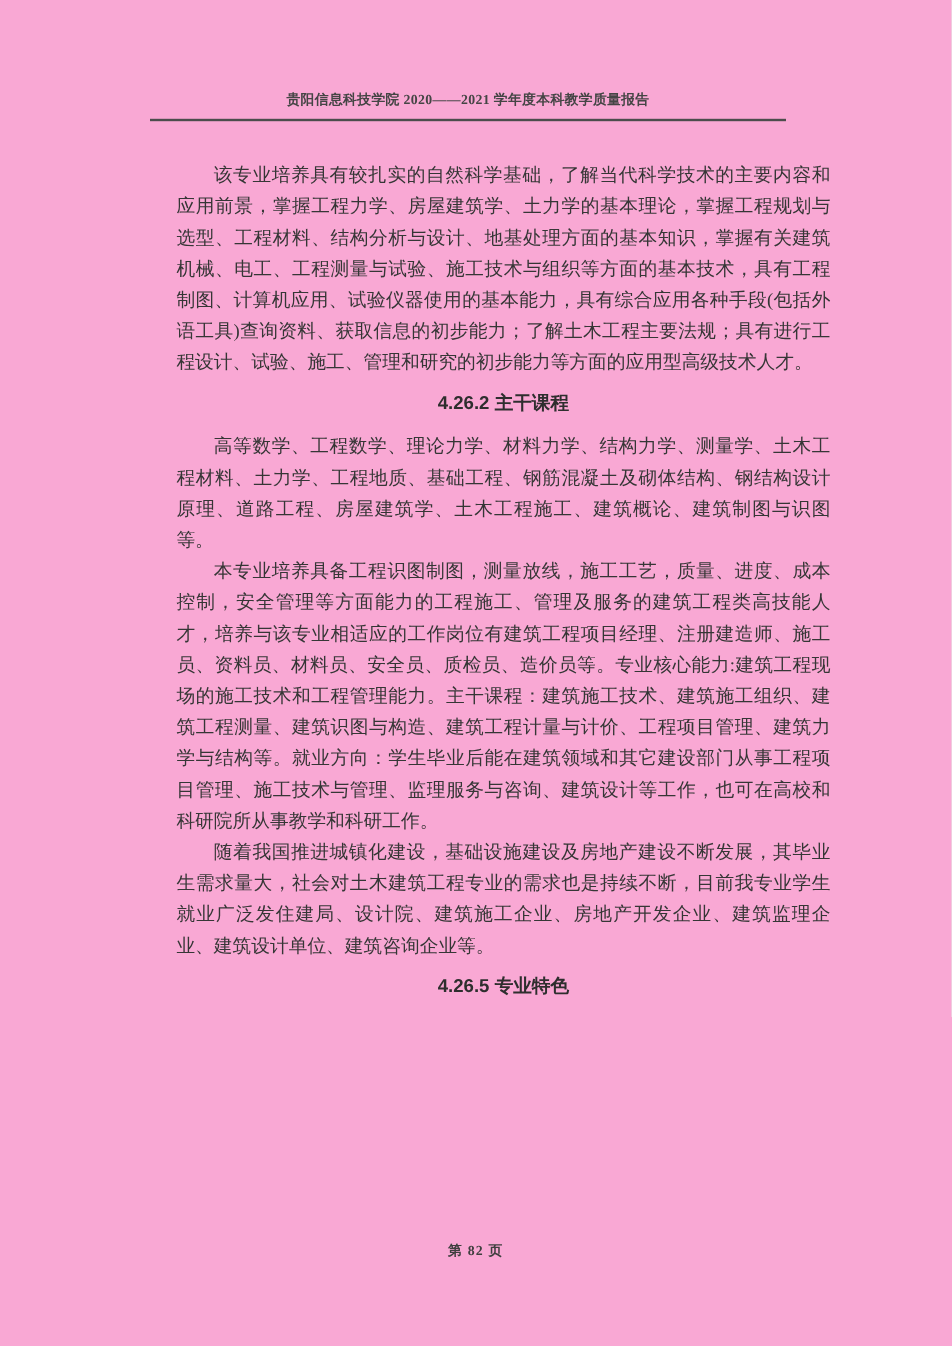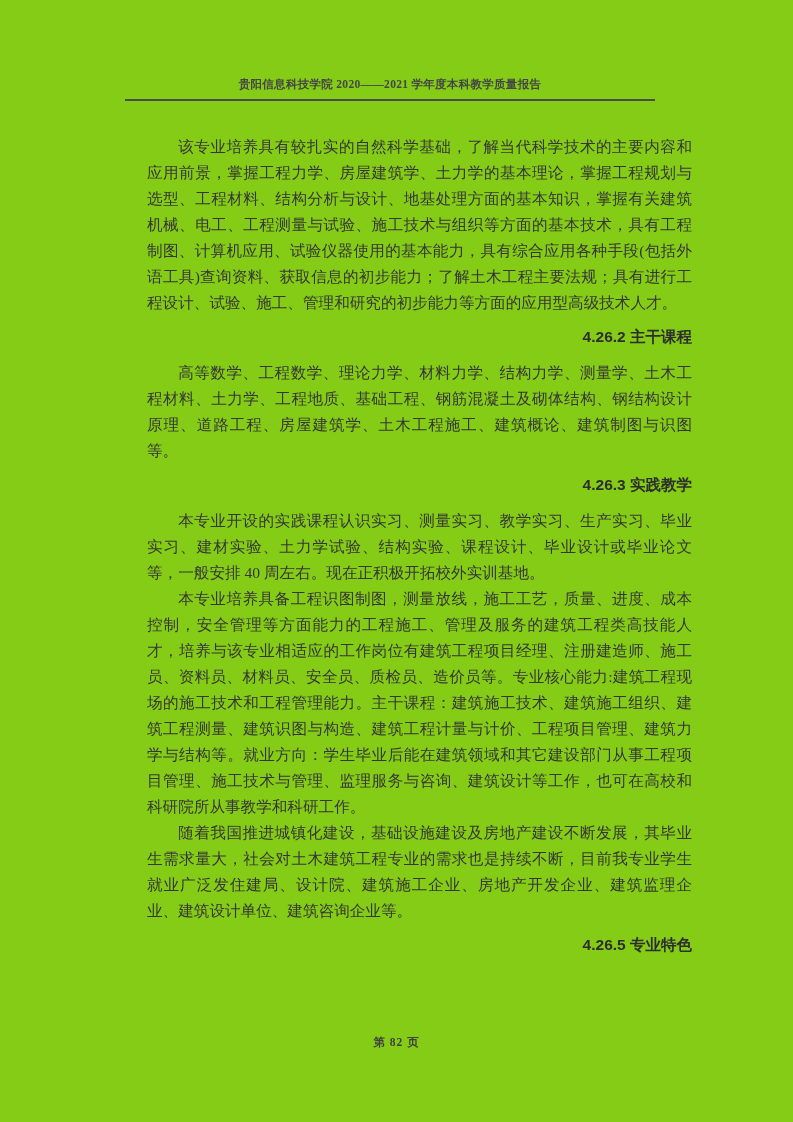--- a/index.html
+++ b/index.html
@@ -1,21 +1,21 @@
 <!DOCTYPE html>
 <html><head>
 <meta charset="utf-8">
 <style>
   html, body { margin: 0; padding: 0; background: #e8e8e8; }
   .page {
     position: relative;
     width: 793px;
     height: 1122px;
     margin: 0 auto;
-    background: #84cc16;
+    background: #f9a8d4;
     box-sizing: border-box;
     padding: 76px 123px 0 125px;
     font-family: "Liberation Serif", "DejaVu Serif", serif;
     overflow: hidden;
   }
   .doc-header {
     width: 530px;
     text-align: center;
     font-size: 11.5px;
     font-weight: bold;
@@ -44,21 +44,21 @@
     text-indent: 2em;
   }
   .section-heading {
     font-family: "Liberation Sans", "DejaVu Sans", sans-serif;
     font-size: 15.5px;
     font-weight: bold;
     color: #2e2e2e;
     line-height: 26px;
     margin: 8px 0 10px 0;
     text-indent: 0;
-    text-align: right;
+    text-align: center;
   }
   .footer {
     position: absolute;
     bottom: 72px;
     left: 0;
     right: 0;
     text-align: center;
     font-size: 11.5px;
     font-weight: bold;
     color: #3f3f3f;
@@ -78,24 +78,20 @@
 
   <div class="content">
 
     <p>该专业培养具有较扎实的自然科学基础，了解当代科学技术的主要内容和应用前景，掌握工程力学、房屋建筑学、土力学的基本理论，掌握工程规划与选型、工程材料、结构分析与设计、地基处理方面的基本知识，掌握有关建筑机械、电工、工程测量与试验、施工技术与组织等方面的基本技术，具有工程制图、计算机应用、试验仪器使用的基本能力，具有综合应用各种手段(包括外语工具)查询资料、获取信息的初步能力；了解土木工程主要法规；具有进行工程设计、试验、施工、管理和研究的初步能力等方面的应用型高级技术人才。</p>
 
     <div>
       <div class="section-heading">4.26.2 主干课程</div>
       <p>高等数学、工程数学、理论力学、材料力学、结构力学、测量学、土木工程材料、土力学、工程地质、基础工程、钢筋混凝土及砌体结构、钢结构设计原理、道路工程、房屋建筑学、土木工程施工、建筑概论、建筑制图与识图等。</p>
     </div>
 
-    <div>
-      <div class="section-heading">4.26.3 实践教学</div>
-      <p>本专业开设的实践课程认识实习、测量实习、教学实习、生产实习、毕业实习、建材实验、土力学试验、结构实验、课程设计、毕业设计或毕业论文等，一般安排 40 周左右。现在正积极开拓校外实训基地。</p>
-    </div>
 
     <div>
       <p>本专业培养具备工程识图制图，测量放线，施工工艺，质量、进度、成本控制，安全管理等方面能力的工程施工、管理及服务的建筑工程类高技能人才，培养与该专业相适应的工作岗位有建筑工程项目经理、注册建造师、施工员、资料员、材料员、安全员、质检员、造价员等。专业核心能力:建筑工程现场的施工技术和工程管理能力。主干课程：建筑施工技术、建筑施工组织、建筑工程测量、建筑识图与构造、建筑工程计量与计价、工程项目管理、建筑力学与结构等。就业方向：学生毕业后能在建筑领域和其它建设部门从事工程项目管理、施工技术与管理、监理服务与咨询、建筑设计等工作，也可在高校和科研院所从事教学和科研工作。</p>
       <p>随着我国推进城镇化建设，基础设施建设及房地产建设不断发展，其毕业生需求量大，社会对土木建筑工程专业的需求也是持续不断，目前我专业学生就业广泛发住建局、设计院、建筑施工企业、房地产开发企业、建筑监理企业、建筑设计单位、建筑咨询企业等。</p>
     </div>
 
     <div>
       <div class="section-heading">4.26.5 专业特色</div>
     </div>
 

